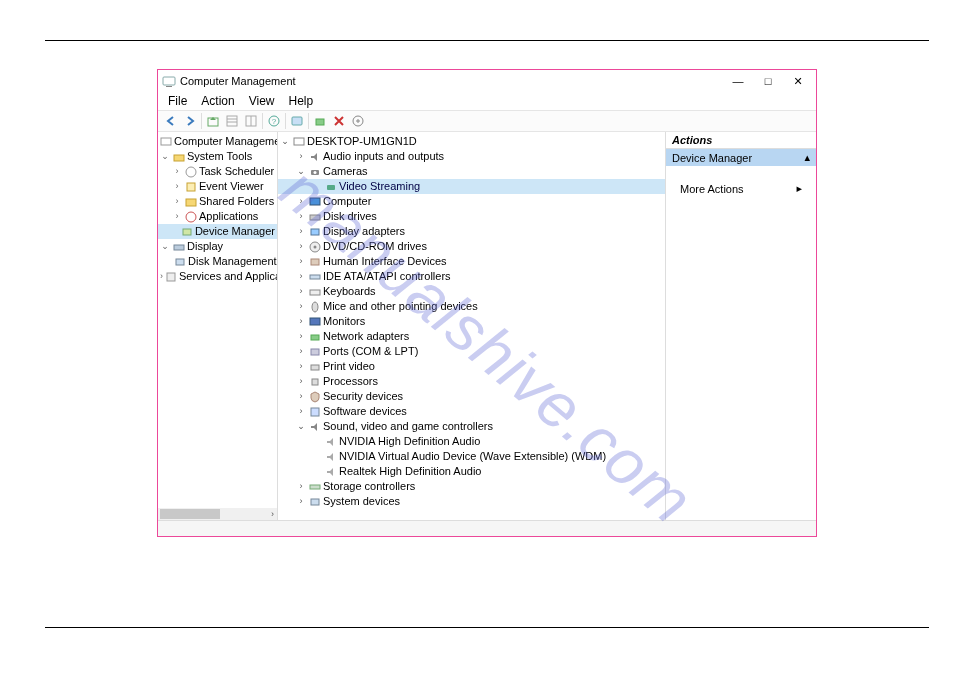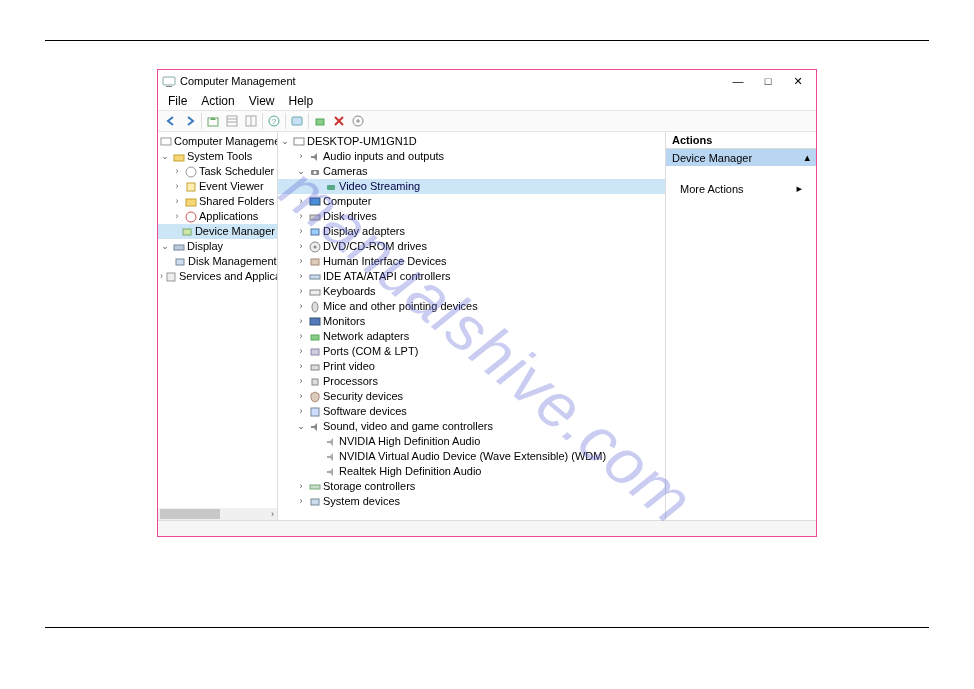--- a/index.html
+++ b/index.html
@@ -24,21 +24,21 @@
 .tree-row { display: flex; align-items: center; padding: 0 2px; gap: 2px; cursor: default; }
 .tree-row.selected { background: #cde6f7; }
 .tree-caret { width: 10px; display: inline-flex; justify-content: center; color: #666; font-size: 9px; }
 .tree-icon { width: 13px; height: 13px; display: inline-flex; align-items: center; justify-content: center; font-size: 10px; }
 .indent-1 { padding-left: 14px; }
 .left-scroll { position: absolute; bottom: 0; left: 0; right: 0; height: 12px; background: #f0f0f0; display: flex; align-items: center; }
 .left-scroll .thumb { width: 60px; height: 10px; background: #c8c8c8; margin-left: 2px; }
 .left-scroll .arrow { margin-left: auto; padding: 0 3px; font-size: 9px; color: #555; }
 .mid-panel { flex: 1; overflow: hidden; border-right: 1px solid #ddd; }
 .right-panel { width: 150px; display: flex; flex-direction: column; }
-.right-hdr { padding: 2px 6px; font-weight: 600; font-size: 11px; border-bottom: 1px solid #ddd; }
+.right-hdr { padding: 2px 6px; font-weight: 600; font-size: 11px; border-bottom: 1px solid #ddd; font-style: italic; }
 .right-sel { padding: 2px 6px; background: #b8d6f2; display: flex; align-items: center; justify-content: space-between; font-size: 11px; }
 .right-row { padding: 16px 14px; display: flex; align-items: center; justify-content: space-between; font-size: 11px; cursor: default; }
 .dt-row { display: flex; align-items: center; padding: 0 2px; gap: 2px; font-size: 11px; line-height: 15px; white-space: nowrap; cursor: default; }
 .dt-row.sel { background: #cde6f7; color: #004; }
 .d-caret { width: 10px; display: inline-flex; justify-content: center; font-size: 9px; color: #555; }
 .d-icon { width: 13px; height: 13px; display: inline-flex; align-items: center; justify-content: center; }
 .mid-tree { padding: 2px 0; }
 .pl0 { padding-left: 2px; }
 .pl1 { padding-left: 18px; }
 .pl2 { padding-left: 34px; }

